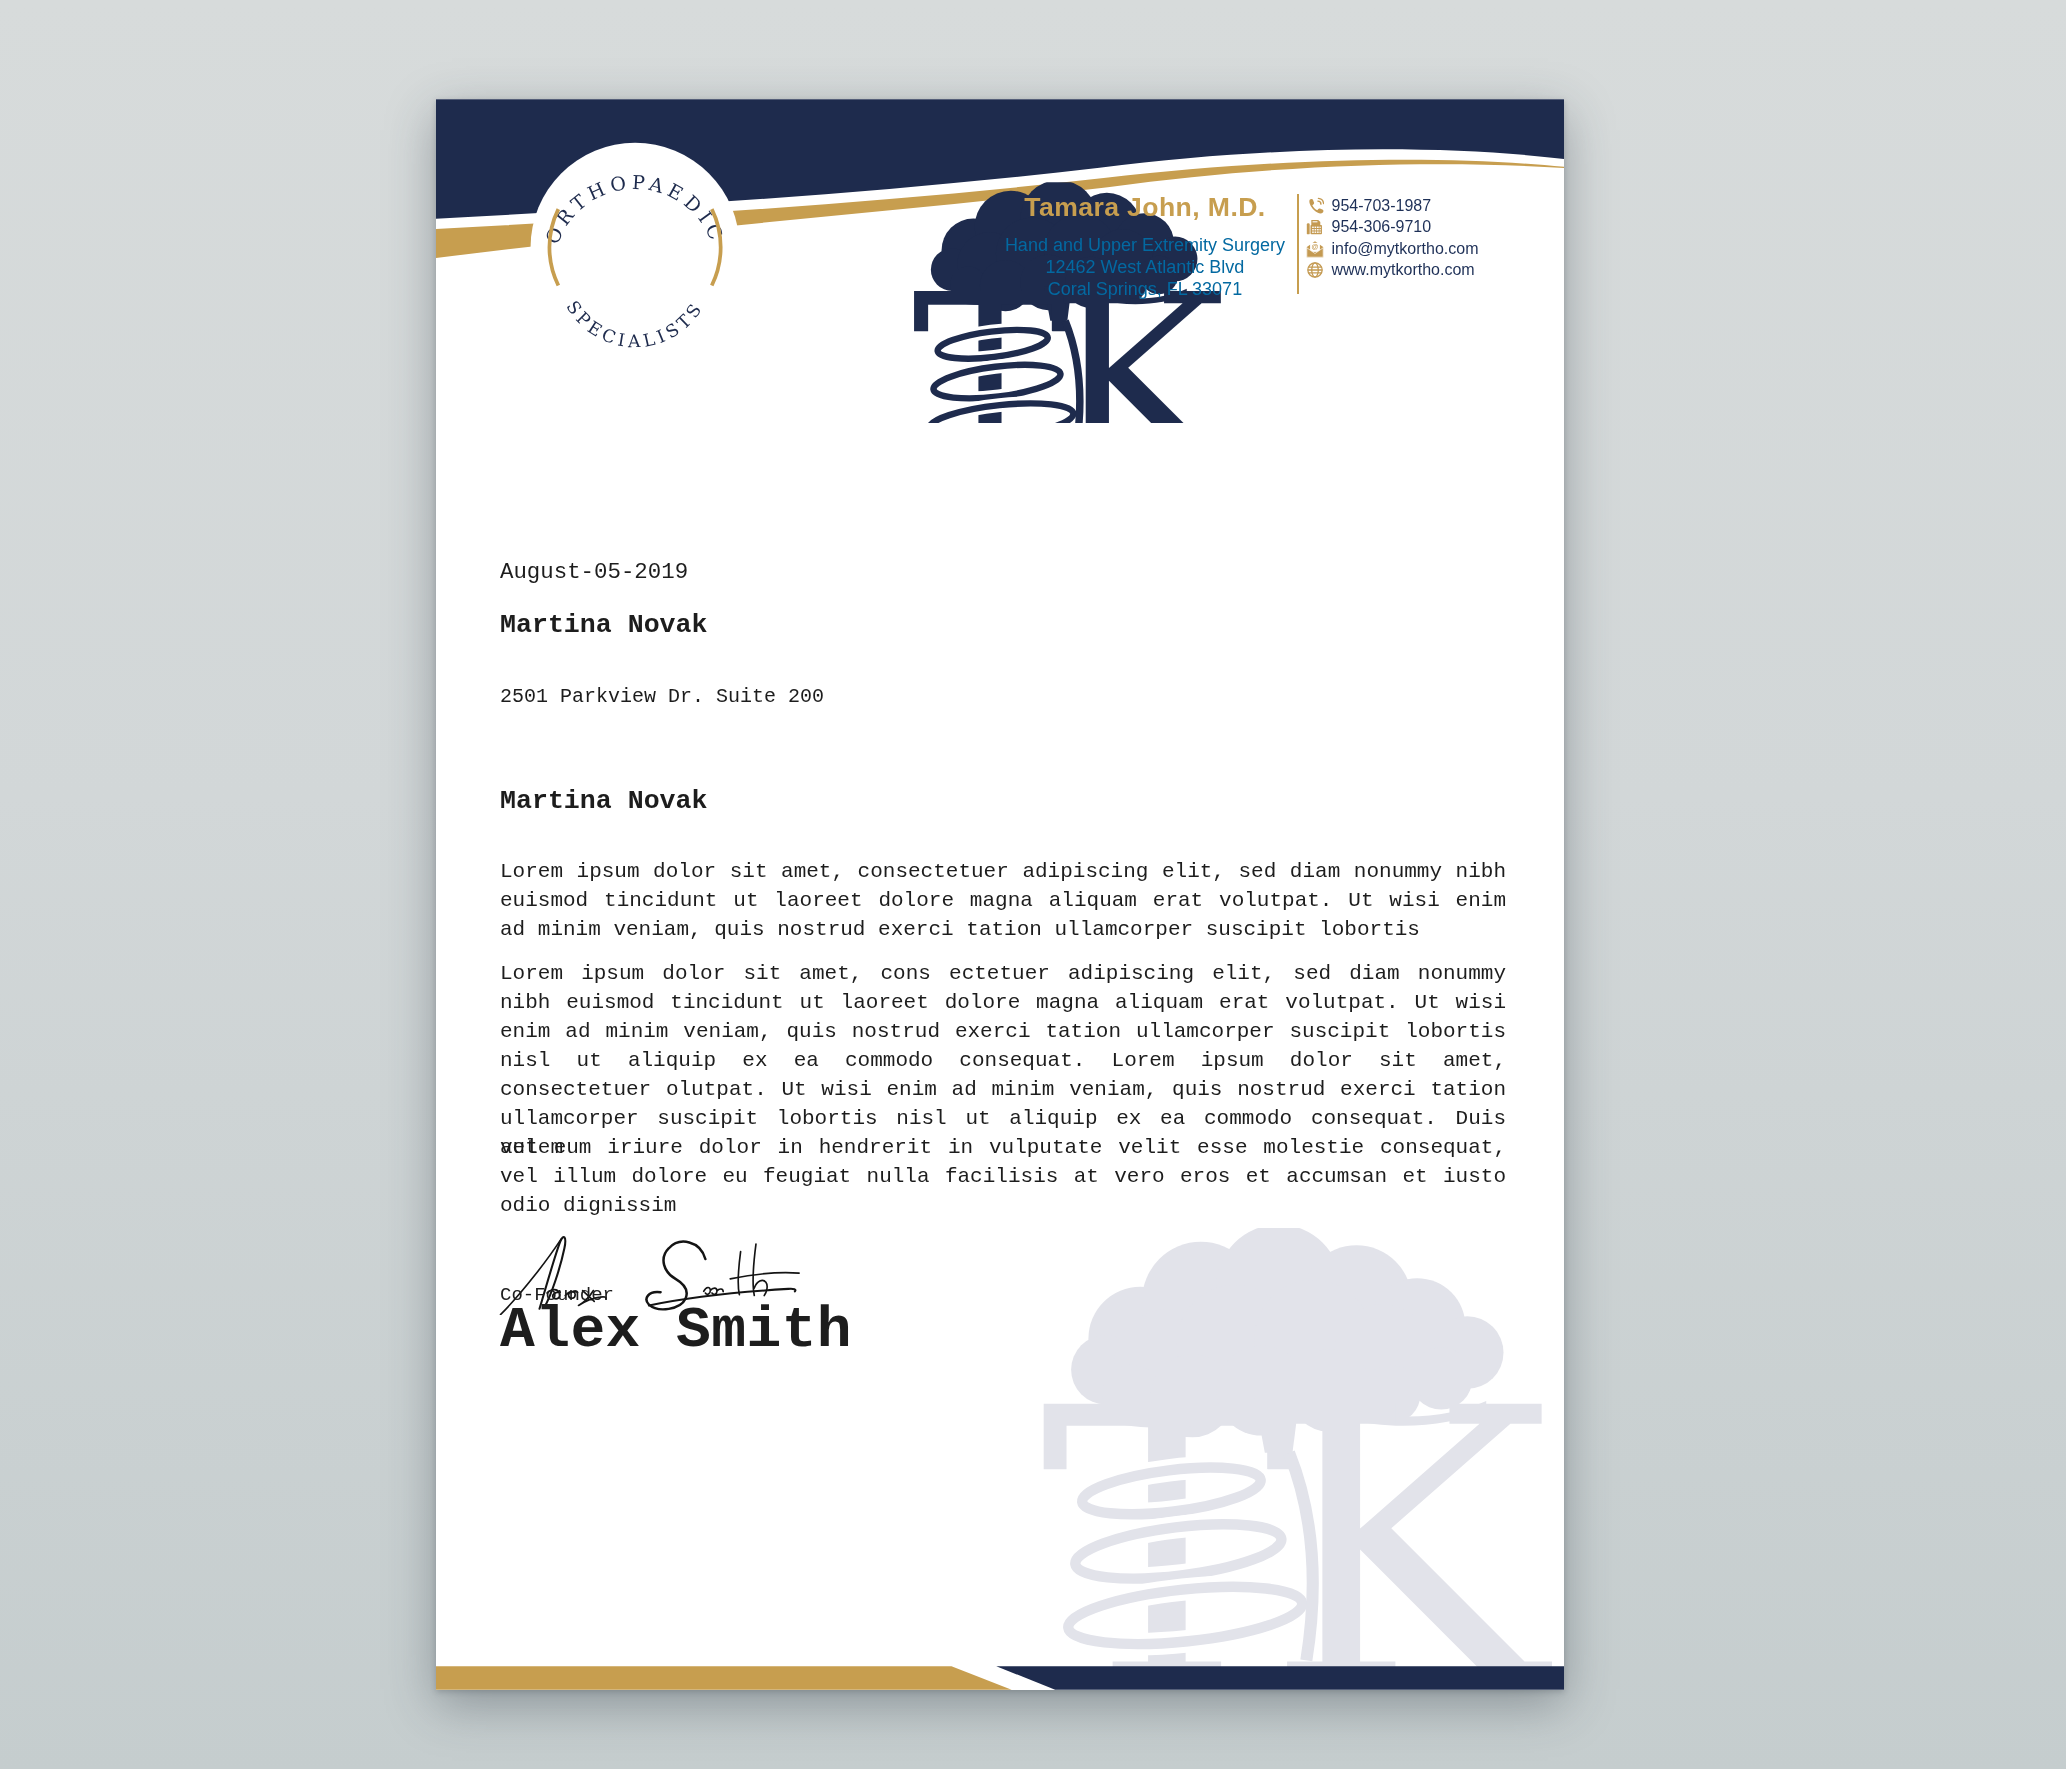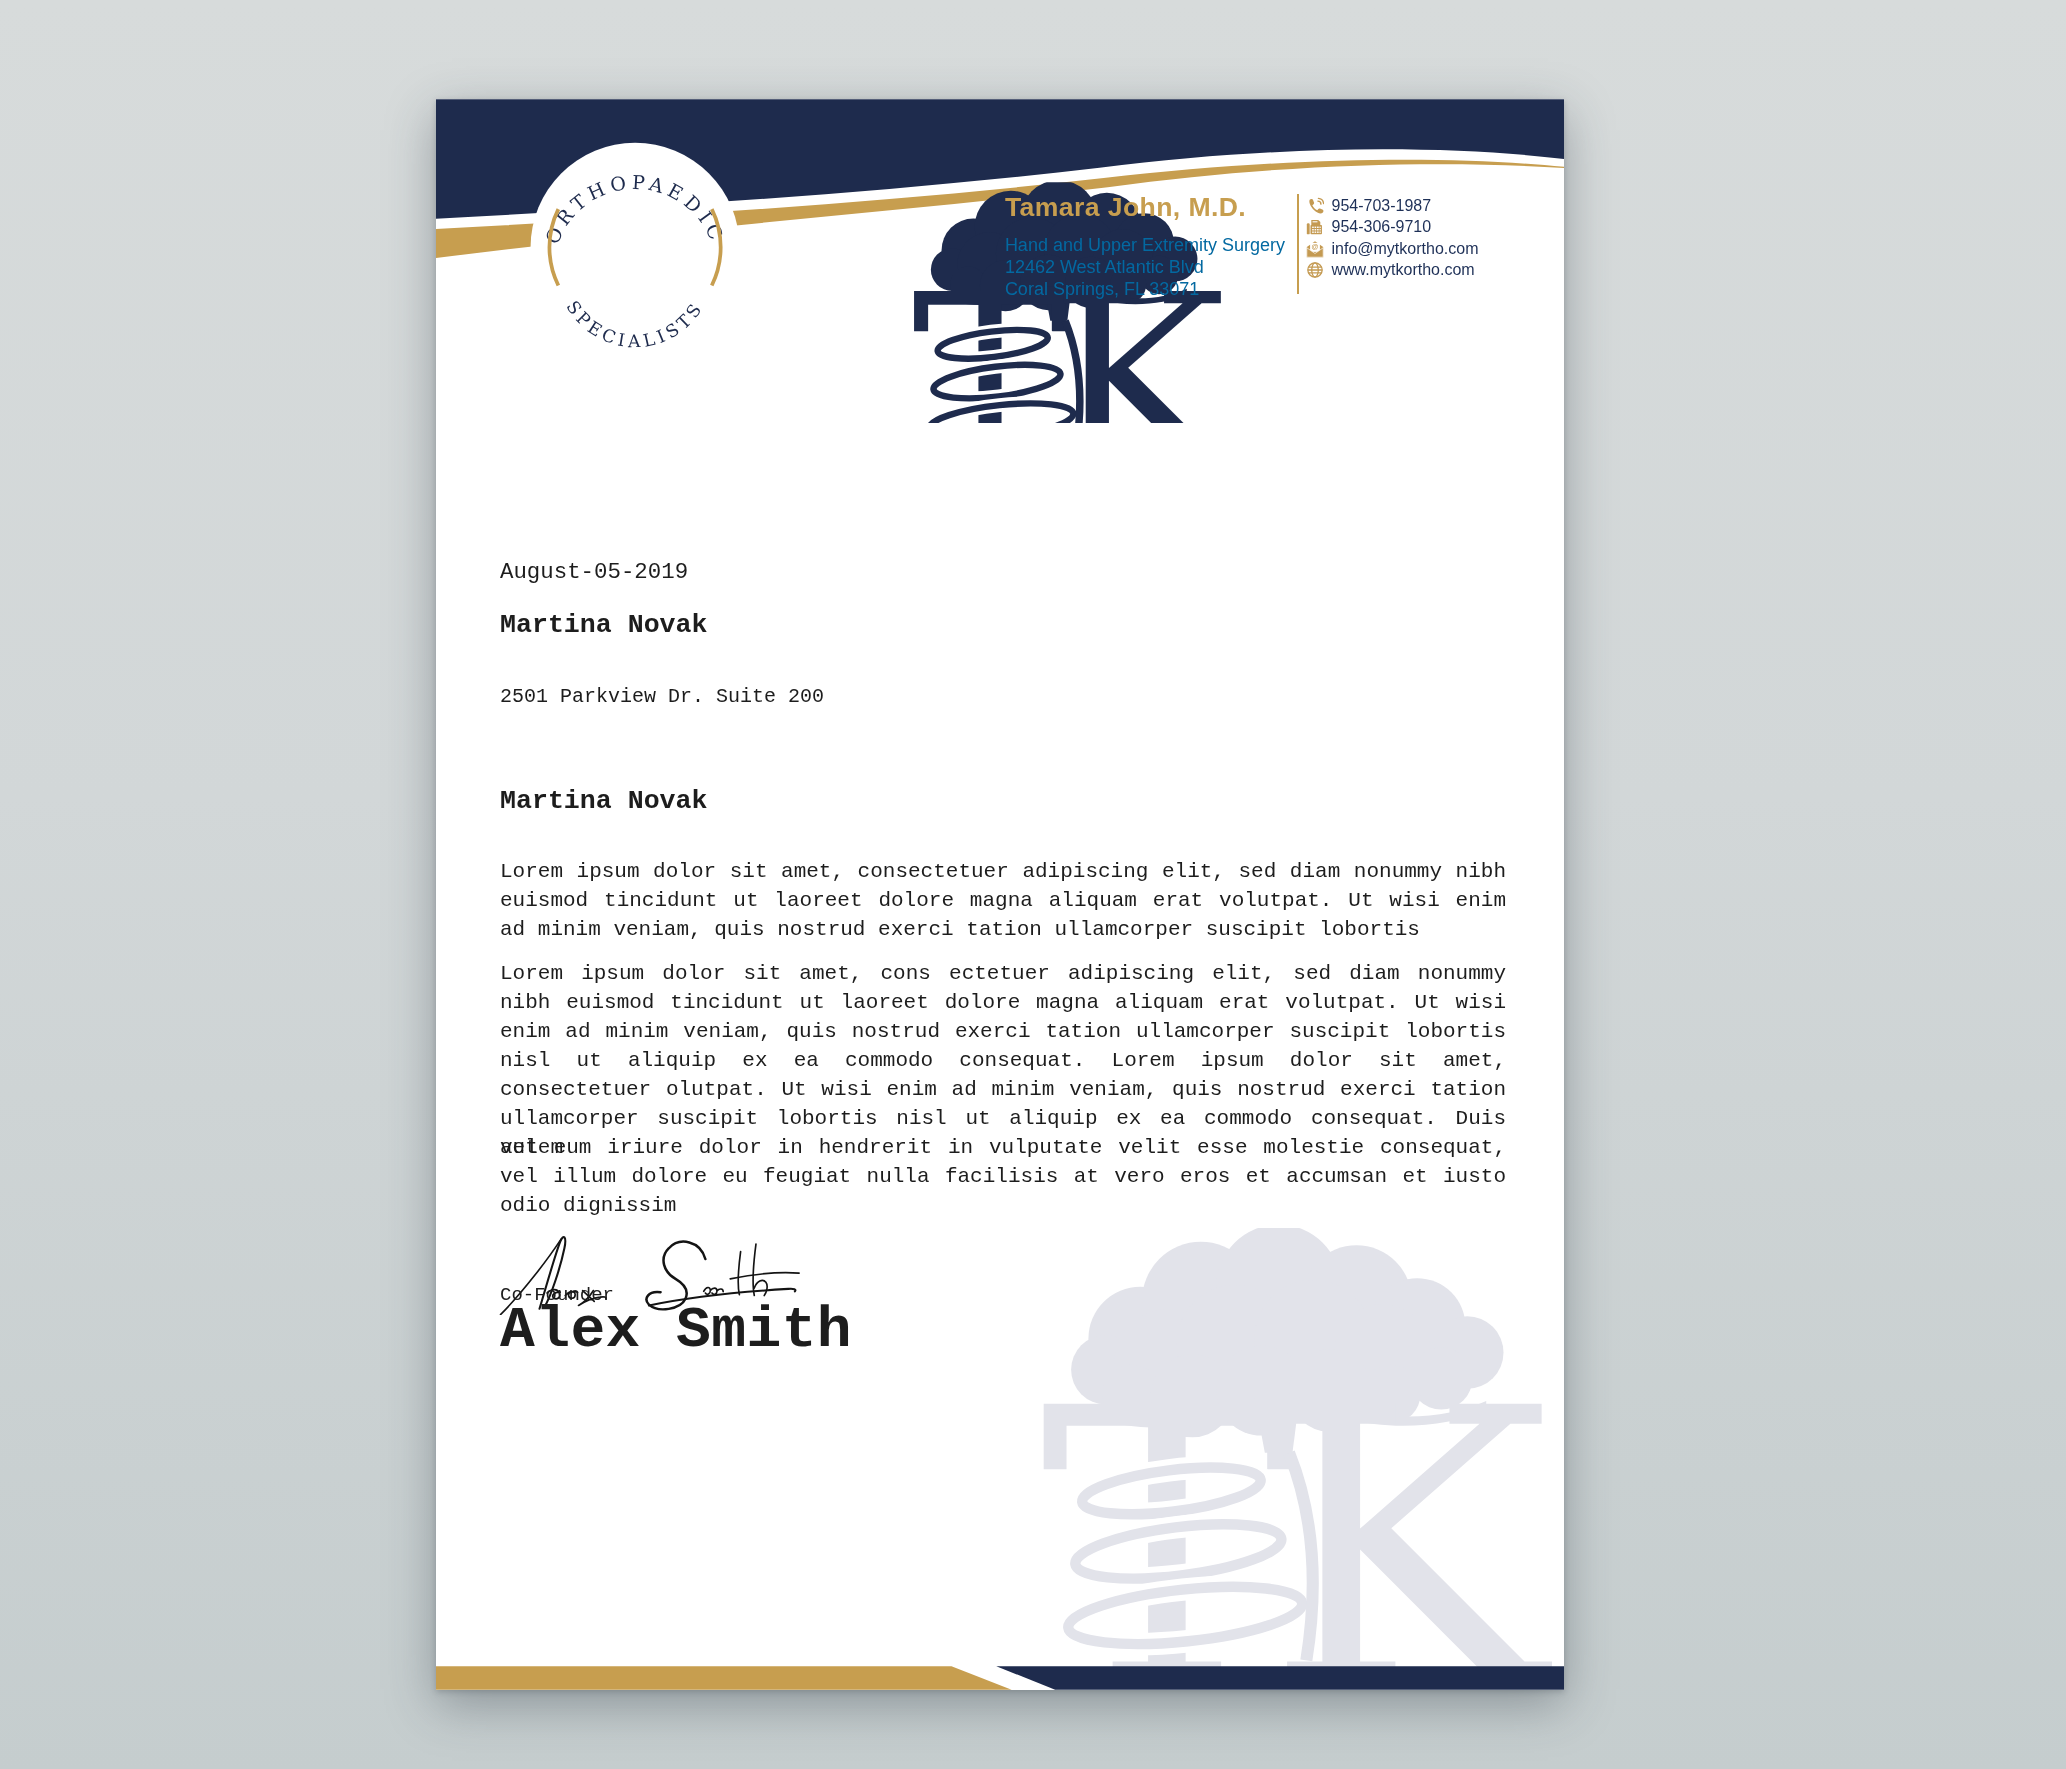--- a/index.html
+++ b/index.html
@@ -12,21 +12,21 @@
   .paper{
     position:absolute;left:436px;top:99px;width:1128px;height:1591px;
     background:#ffffff;overflow:hidden;
     box-shadow:0 14.5px 46px rgba(45,55,65,.38),0 1.7px 5.8px rgba(45,55,65,.22);
   }
   .layer{position:absolute;left:0;top:0;}
   
   .header-svg{left:0;top:0;z-index:3;}
   
   .contact{position:absolute;z-index:4;}
-  .doctor-block{right:279px;top:95px;text-align:left;position:absolute;}
+  .doctor-block{right:279px;top:95px;text-align:center;position:absolute;}
   .doctor-name{font-size:26.6px;font-weight:bold;color:#c79e4f;line-height:27px;letter-spacing:0.4px;}
   .doctor-lines{font-size:18px;color:#0369a1;line-height:22px;margin-top:13px;}
   .divider{position:absolute;left:861px;top:95px;width:2.1px;height:100px;background:#c79e4f;}
   .contact-rows{position:absolute;left:870px;top:98px;}
   .contact-row{display:flex;align-items:center;height:18px;margin-bottom:3.3px;}
   .contact-row svg{width:18px;height:18px;flex:0 0 18px;}
   .contact-row span{font-size:16px;color:#1e3057;margin-left:7.5px;white-space:nowrap;}
   
   .letter{position:absolute;left:64px;width:1006px;z-index:2;color:#1d1d1d;font-family:Liberation Mono, monospace;}
   .date{top:460px;font-size:22.4px;}

